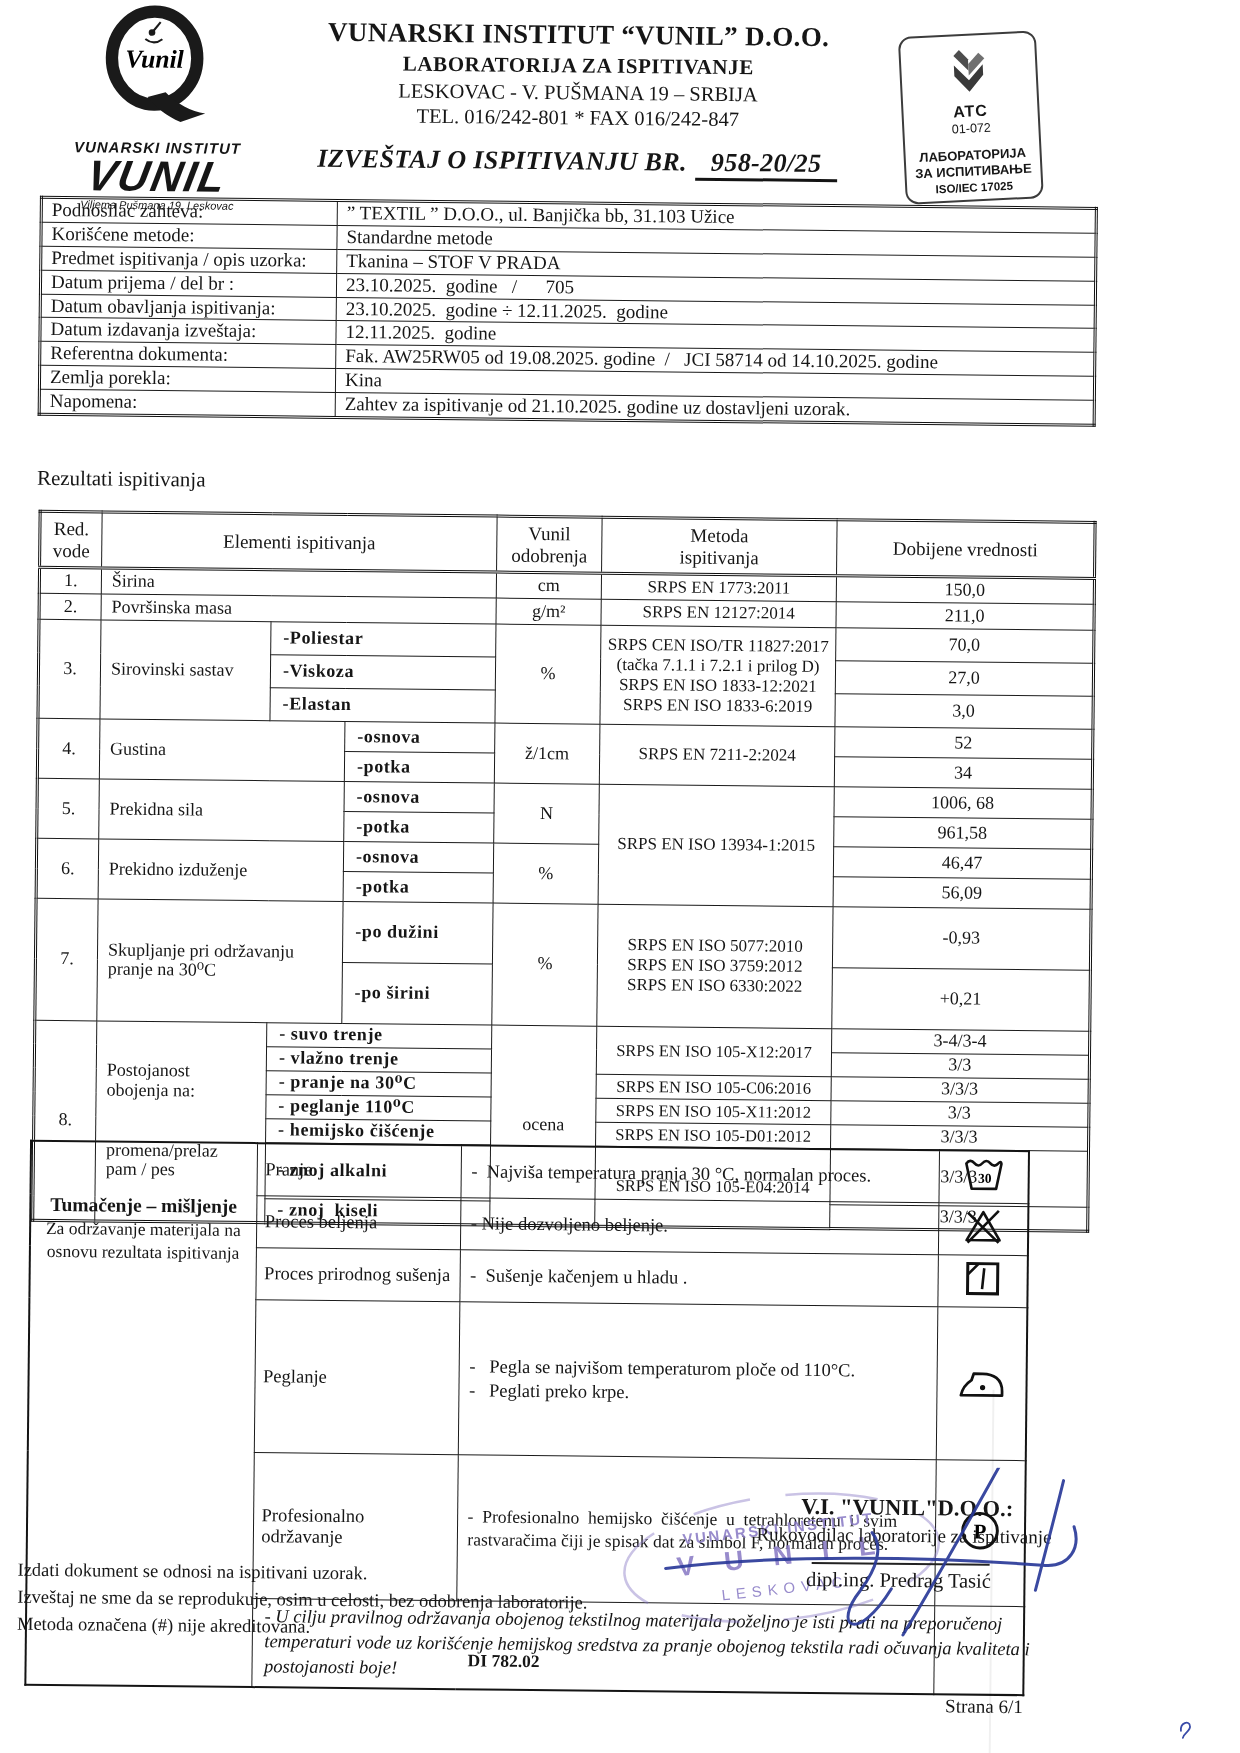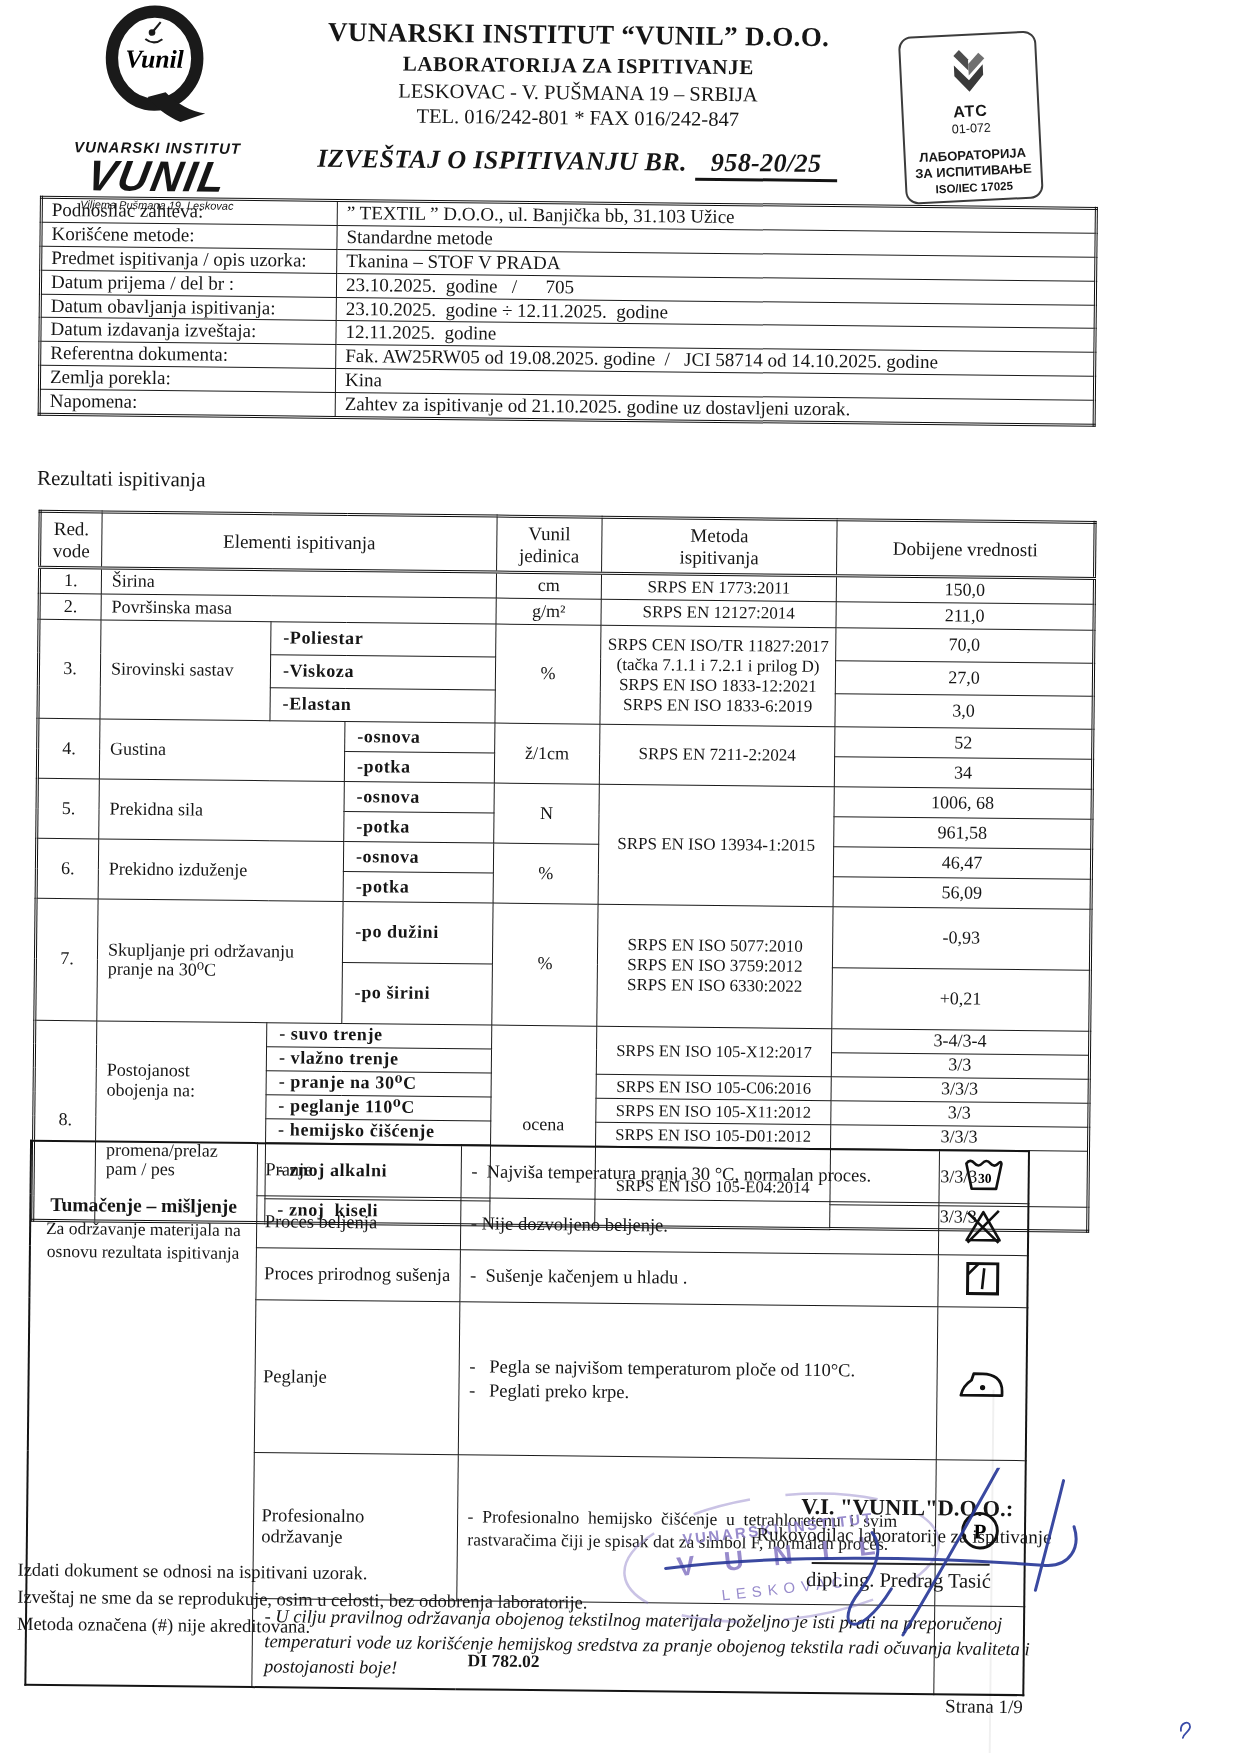--- a/index.html
+++ b/index.html
@@ -204,21 +204,21 @@
         </colgroup>
     <thead>
       <tr>
         <th class="c">
               <div>Red.</div>
               <div>vode</div>
             </th>
         <th class="c" colspan="3">Elementi ispitivanja</th>
         <th class="c">
               <div>Vunil</div>
-              <div>jedinica</div>
+              <div>odobrenja</div>
             </th>
         <th class="c">
               <div>Metoda</div>
               <div>ispitivanja</div>
             </th>
         <th class="c">Dobijene vrednosti</th>
       </tr>
     </thead>
     <tbody>
       <tr class="h26">
@@ -458,19 +458,19 @@
   </div>
 
   <div class="fnotes">
     <div class="fnote"><span class="dia">♦</span><span>Izdati dokument se odnosi na ispitivani uzorak.</span></div>
     <div class="fnote"><span class="dia">♦</span><span>Izveštaj ne sme da se reprodukuje, osim u celosti, bez odobrenja laboratorije.</span></div>
     <div class="fnote"><span class="dia">♦</span><span>Metoda označena (#) nije akreditovana.</span></div>
   </div>
 
   <div class="fold"></div>
   <div class="doc-id">DI 782.02</div>
-  <div class="page-num">Strana 1/9</div>
+  <div class="page-num">Strana 6/1</div>
   <svg class="pen-mark" width="18" height="24">
     <path d="M3 13 C2 5 11 2 12 8 C13 13 6 15 5 20" fill="none" stroke="#3a4ba8" stroke-width="1.8" stroke-linecap="round"></path>
   </svg>
 
 </div>
 </div>
 
 </body></html>

